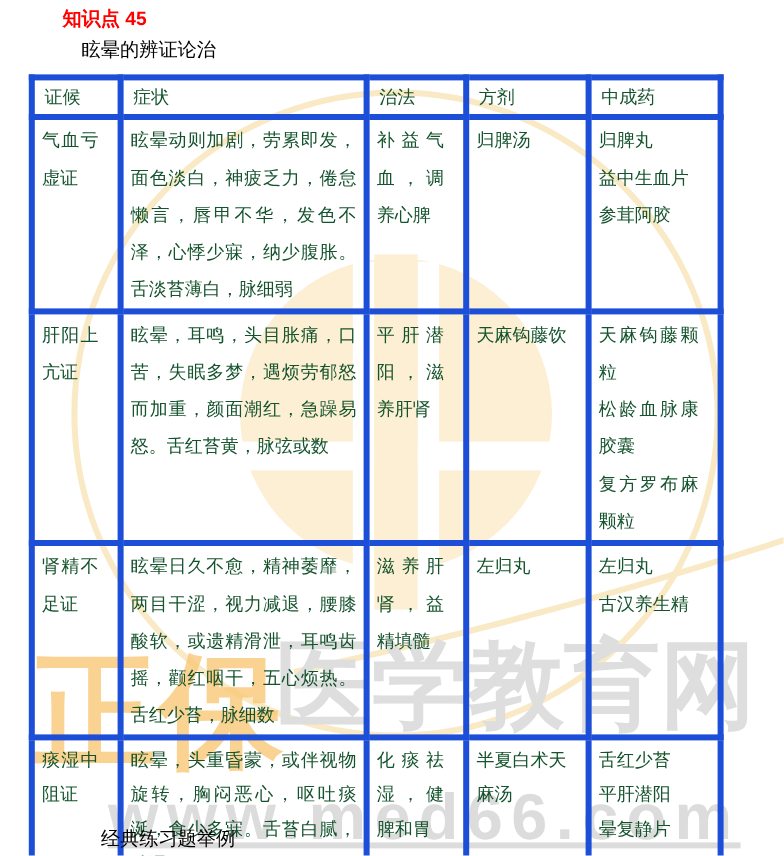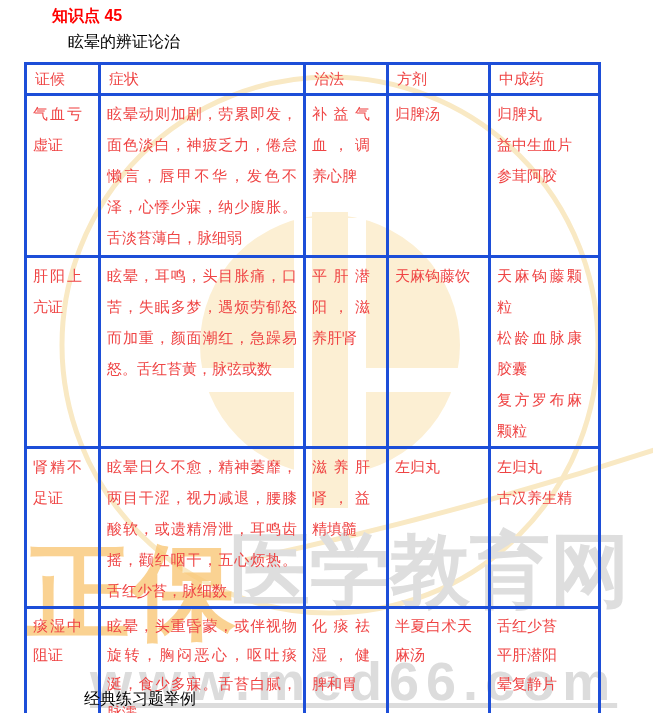--- a/index.html
+++ b/index.html
@@ -20,22 +20,22 @@
 
   
   .kicker{position:absolute;left:52px;top:6px;font-size:16px;font-weight:bold;color:#ff0000;z-index:2;}
   .subtitle{position:absolute;left:68px;top:32px;font-size:16px;font-weight:normal;color:#000;z-index:2;}
   .footer{position:absolute;left:84px;top:689px;font-size:16px;font-weight:normal;color:#000;z-index:2;}
 
   
   table.tcm{position:absolute;left:24px;top:62px;width:574px;z-index:1;
             border-collapse:collapse;table-layout:fixed;background:transparent;
             border:2px solid #000;}
-  .tcm th,.tcm td{border:3px solid #1d4ed8;font-size:15px;font-weight:normal;
-                  vertical-align:top;color:#ef4444;background:transparent;}
+  .tcm th,.tcm td{border:5px solid #1d4ed8;font-size:15px;font-weight:normal;
+                  vertical-align:top;color:#14532d;background:transparent;}
   .tcm th{height:28px;vertical-align:middle;text-align:left;padding:0 2px 0 8px;}
   .tcm td{padding:2px 6px 0 6px;line-height:31px;
           text-align:justify;text-justify:inter-character;}
   .tcm tr.r4 td{line-height:29px;}
   td.c-syn{padding-right:16px;}
   td.c-treat{padding-right:16px;}
   td.c-form{padding-right:16px;}
   td.c-med{padding-right:16px;}
   .med{text-align:justify;text-justify:inter-character;}
 </style>

